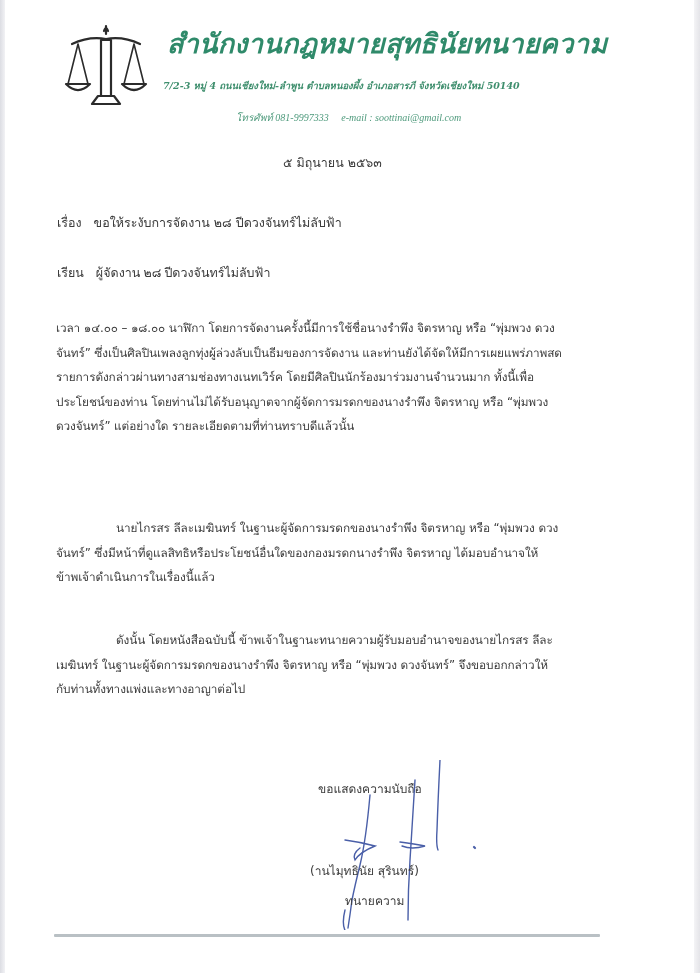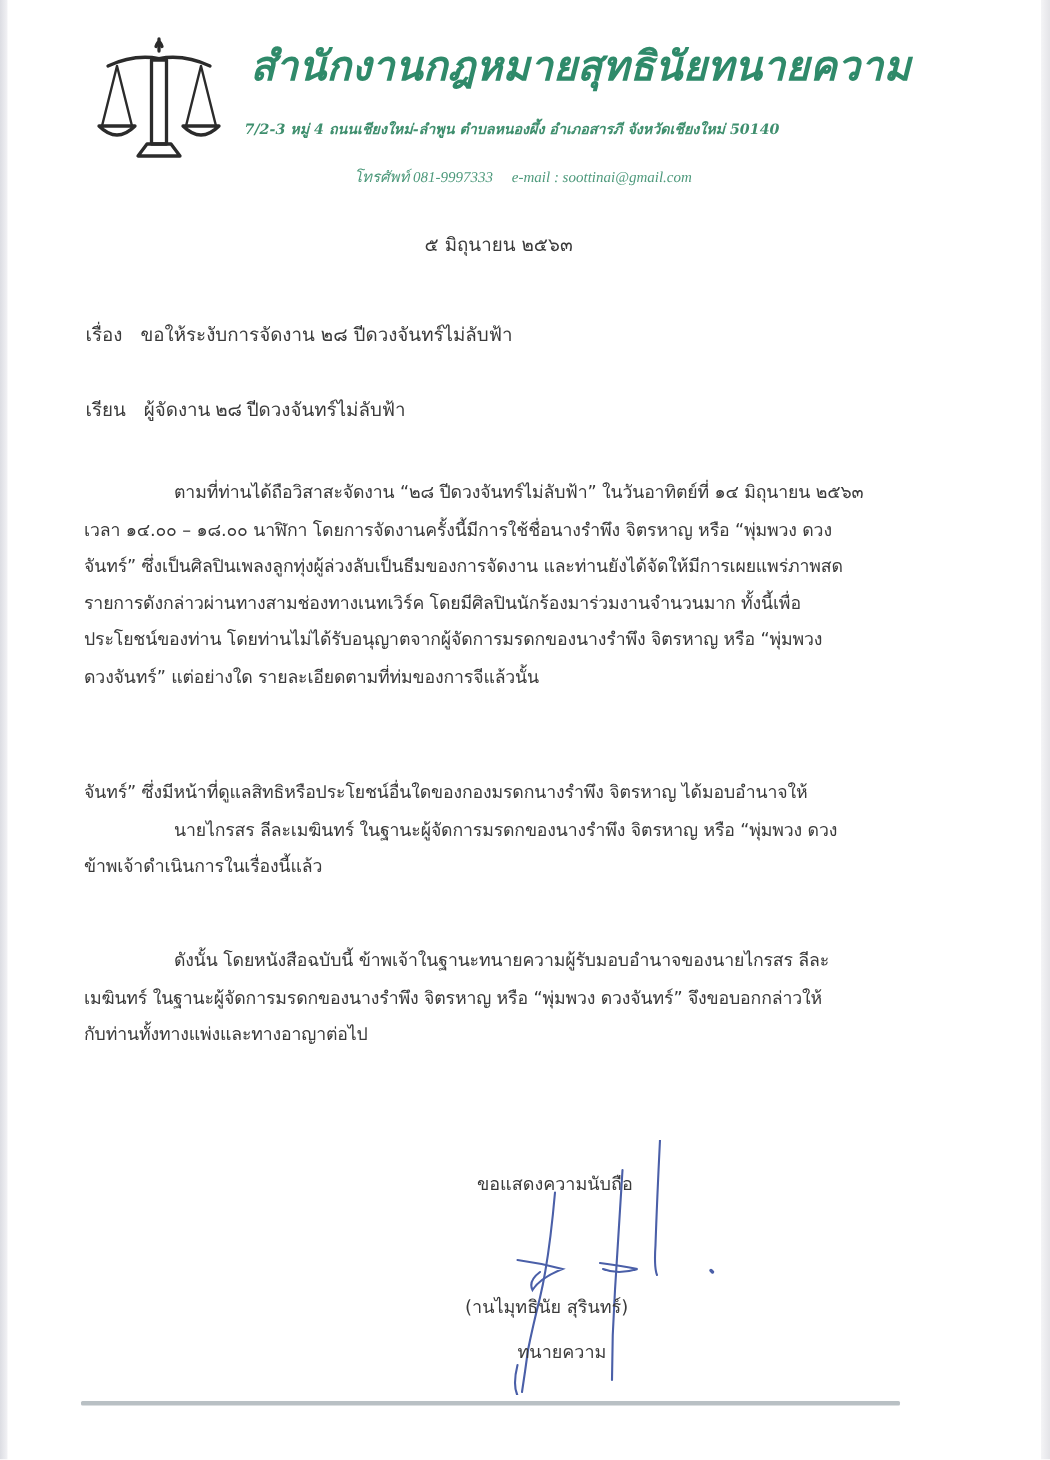--- a/index.html
+++ b/index.html
@@ -75,31 +75,30 @@
 
 <div class="text subject">
   <span>เรื่อง</span><span class="label-gap"></span><span>ขอให้ระงับการจัดงาน ๒๘ ปีดวงจันทร์ไม่ลับฟ้า</span>
 </div>
 
 <div class="text recipient">
   <span>เรียน</span><span class="label-gap"></span><span>ผู้จัดงาน ๒๘ ปีดวงจันทร์ไม่ลับฟ้า</span>
 </div>
 
 <div class="text para p1">
-  <div class="line first">ตามที่ท่านได้ถือวิสาสะจัดงาน “๒๘ ปีดวงจันทร์ไม่ลับฟ้า”  ในวันอาทิตย์ที่ ๑๔ มิถุนายน ๒๕๖๓</div>
   <div class="line" style="margin-left:-24px">เวลา ๑๔.๐๐ – ๑๘.๐๐ นาฬิกา โดยการจัดงานครั้งนี้มีการใช้ชื่อนางรำพึง  จิตรหาญ หรือ “พุ่มพวง  ดวง</div>
   <div class="line" style="margin-left:-24px">จันทร์” ซึ่งเป็นศิลปินเพลงลูกทุ่งผู้ล่วงลับเป็นธีมของการจัดงาน และท่านยังได้จัดให้มีการเผยแพร่ภาพสด</div>
   <div class="line" style="margin-left:-24px">รายการดังกล่าวผ่านทางสามช่องทางเนทเวิร์ค โดยมีศิลปินนักร้องมาร่วมงานจำนวนมาก ทั้งนี้เพื่อ</div>
   <div class="line" style="margin-left:-24px">ประโยชน์ของท่าน โดยท่านไม่ได้รับอนุญาตจากผู้จัดการมรดกของนางรำพึง  จิตรหาญ หรือ “พุ่มพวง</div>
-  <div class="line" style="margin-left:-24px">ดวงจันทร์” แต่อย่างใด รายละเอียดตามที่ท่มของการจีแล้วนั้น</div>
+  <div class="line" style="margin-left:-24px">ดวงจันทร์” แต่อย่างใด รายละเอียดตามที่ท่านทราบดีแล้วนั้น</div>
 </div>
 
 <div class="text para p2">
+  <div class="line first">นายไกรสร  ลีละเมฆินทร์ ในฐานะผู้จัดการมรดกของนางรำพึง  จิตรหาญ หรือ “พุ่มพวง  ดวง</div>
   <div class="line" style="margin-left:-24px">จันทร์” ซึ่งมีหน้าที่ดูแลสิทธิหรือประโยชน์อื่นใดของกองมรดกนางรำพึง จิตรหาญ ได้มอบอำนาจให้</div>
-  <div class="line first">นายไกรสร  ลีละเมฆินทร์ ในฐานะผู้จัดการมรดกของนางรำพึง  จิตรหาญ หรือ “พุ่มพวง  ดวง</div>
   <div class="line" style="margin-left:-24px">ข้าพเจ้าดำเนินการในเรื่องนี้แล้ว</div>
 </div>
 
 <div class="text para p3">
   <div class="line first">ดังนั้น โดยหนังสือฉบับนี้ ข้าพเจ้าในฐานะทนายความผู้รับมอบอำนาจของนายไกรสร  ลีละ</div>
   <div class="line" style="margin-left:-24px">เมฆินทร์ ในฐานะผู้จัดการมรดกของนางรำพึง  จิตรหาญ หรือ “พุ่มพวง  ดวงจันทร์” จึงขอบอกกล่าวให้</div>
   <div class="line" style="margin-left:-24px">กับท่านทั้งทางแพ่งและทางอาญาต่อไป</div>
 </div>
 
 <div class="text closing">ขอแสดงความนับถือ</div>

